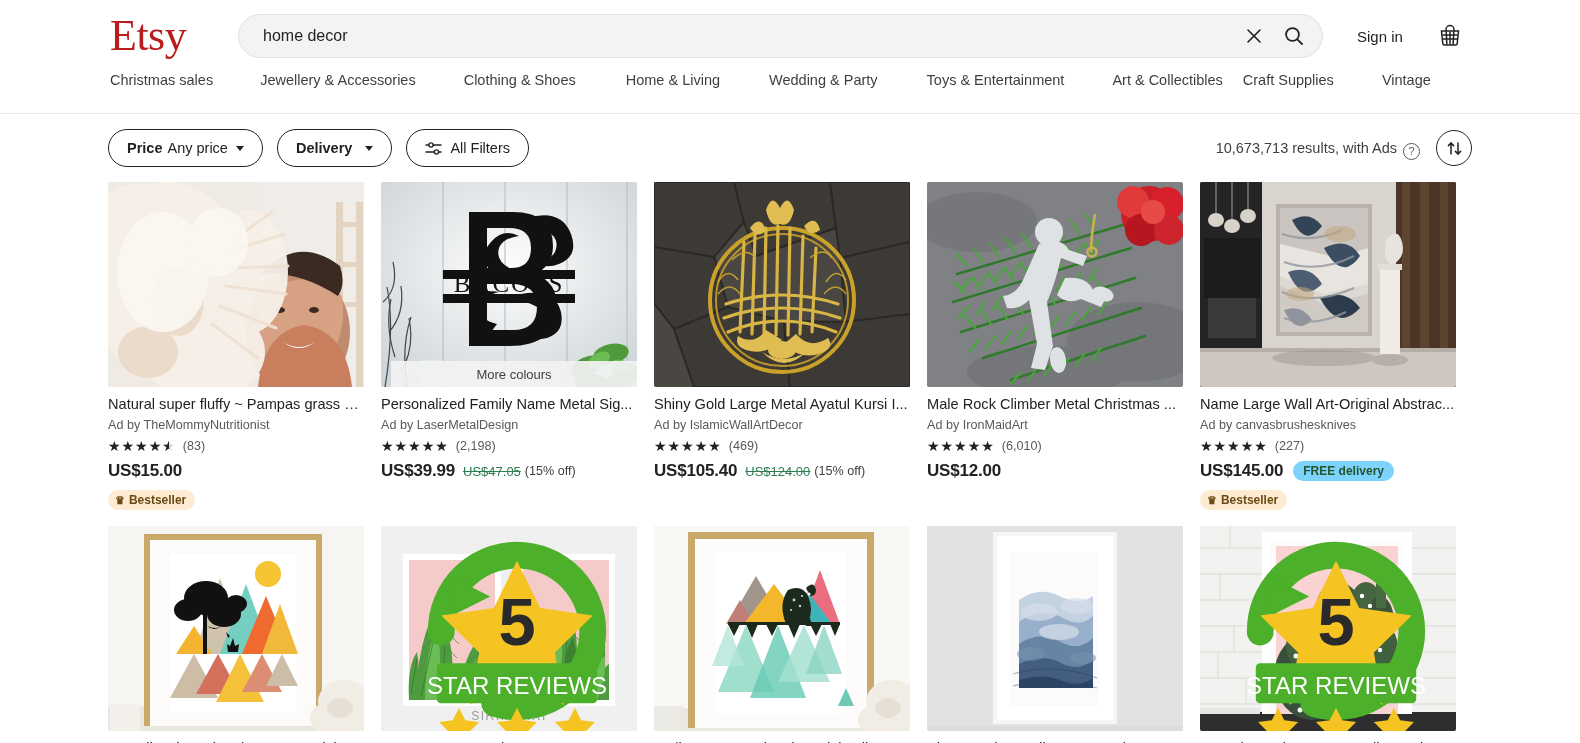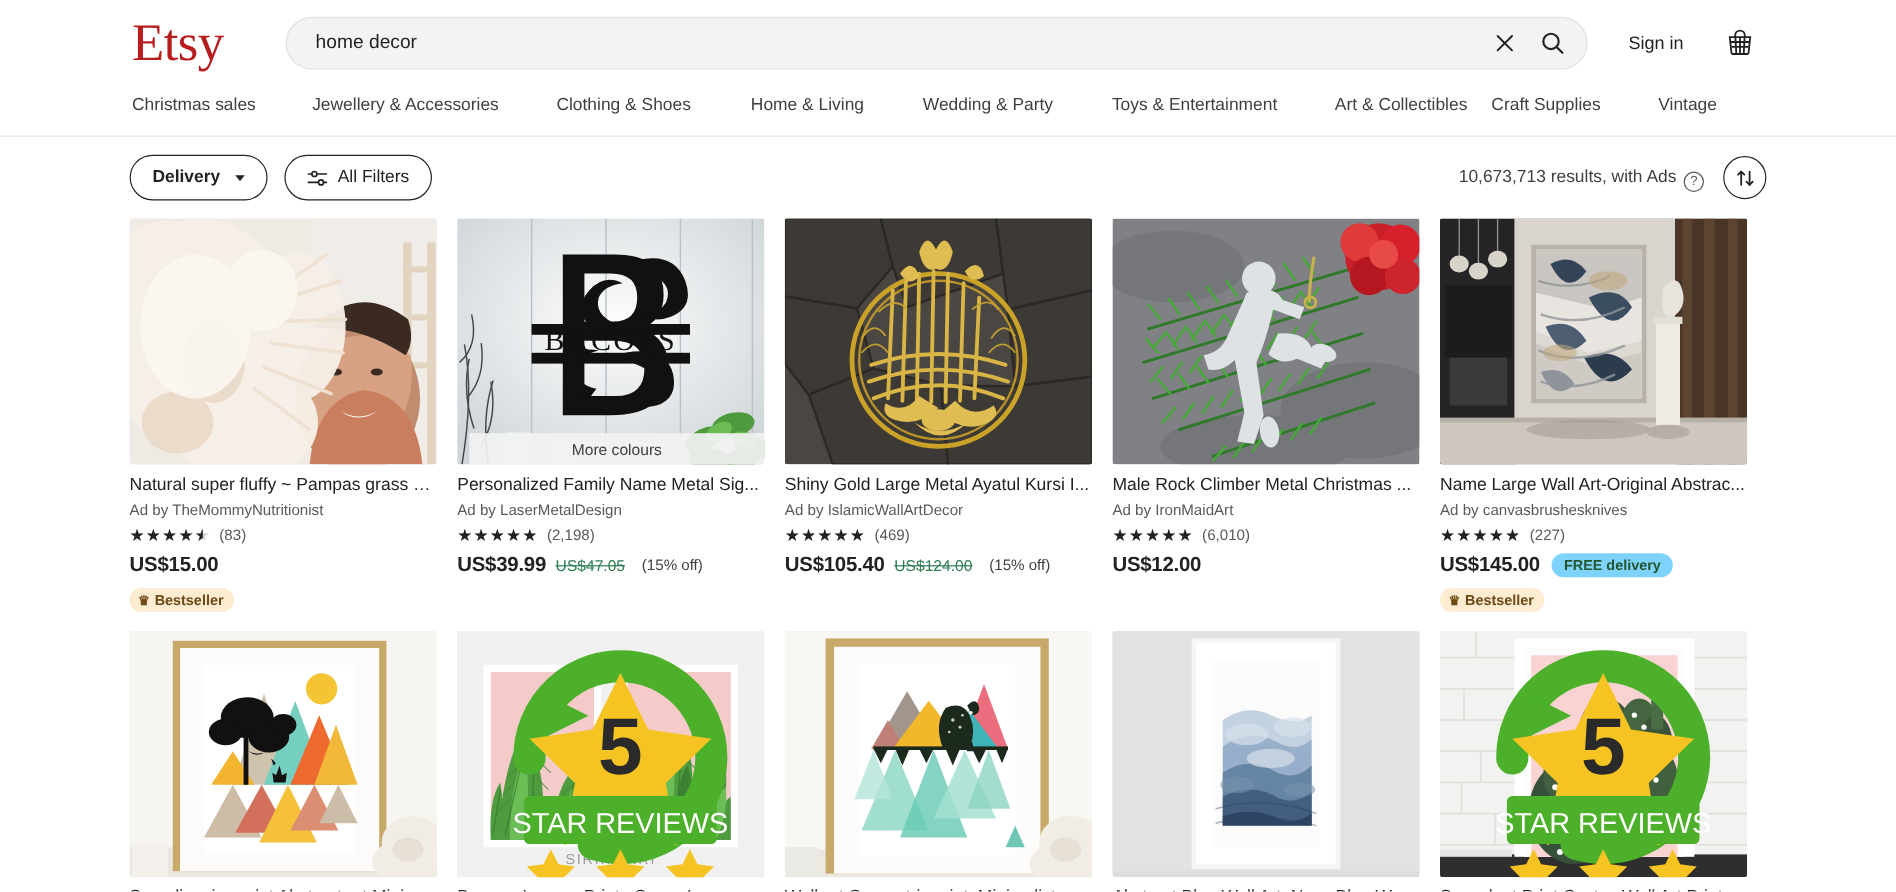--- a/index.html
+++ b/index.html
@@ -67,21 +67,21 @@
   .cart {
     margin-left: 34px;
     display: flex; align-items: center; justify-content: center;
     cursor: pointer;
   }
 
   
   .nav {
     height: 42px;
     display: flex;
-    align-items: center;
+    align-items: flex-start;
     padding-left: 110px;
     gap: 0px;
     border-bottom: 1px solid #e6e6e6;
   }
   .nav-item {
     font-size: 14.5px;
     color: #3f3f3f;
     white-space: nowrap;
     cursor: pointer;
     padding: 0 0 10px 0;
@@ -201,21 +201,21 @@
     align-items: center;
     height: 22px;
   }
   .price { font-size: 17px; font-weight: 700; color: #222; letter-spacing: -0.2px; }
   .oldprice {
     margin-left: 8px;
     font-size: 13px;
     color: #2F7D53;
     text-decoration: line-through;
   }
-  .discount { margin-left: 14px; font-size: 12.6px; color: #3f3f3f; }
+  .discount { margin-left: 4px; font-size: 12.6px; color: #3f3f3f; }
   .freedel {
     margin-left: 10px;
     background: #7dd3fc;
     color: #24552C;
     font-size: 12px;
     font-weight: 600;
     border-radius: 12px;
     padding: 3px 10px;
     white-space: nowrap;
   }
@@ -280,20 +280,25 @@
   <div class="nav-item" style="margin-right:50px">Clothing &amp; Shoes</div>
   <div class="nav-item" style="margin-right:49px">Home &amp; Living</div>
   <div class="nav-item" style="margin-right:49px">Wedding &amp; Party</div>
   <div class="nav-item" style="margin-right:48px">Toys &amp; Entertainment</div>
   <div class="nav-item" style="margin-right:20px">Art &amp; Collectibles</div>
   <div class="nav-item" style="margin-right:48px">Craft Supplies</div>
   <div class="nav-item">Vintage</div>
 </div>
 
 <div class="filterbar">
+  <div class="pill">
+    <span class="label-bold">Price</span>
+    <span>Any price</span>
+    <span class="caret"></span>
+  </div>
 
   <div class="pill">
     <span class="label-bold">Delivery</span>
     <span class="caret"></span>
   </div>
 
   <div class="pill">
     <span style="display:inline-flex;margin-right:8px">
       <svg width="17" height="15" viewBox="0 0 17 15" fill="none" stroke="#222" stroke-width="1.4" stroke-linecap="round">
         <line x1="1" y1="4" x2="16" y2="4"></line>

